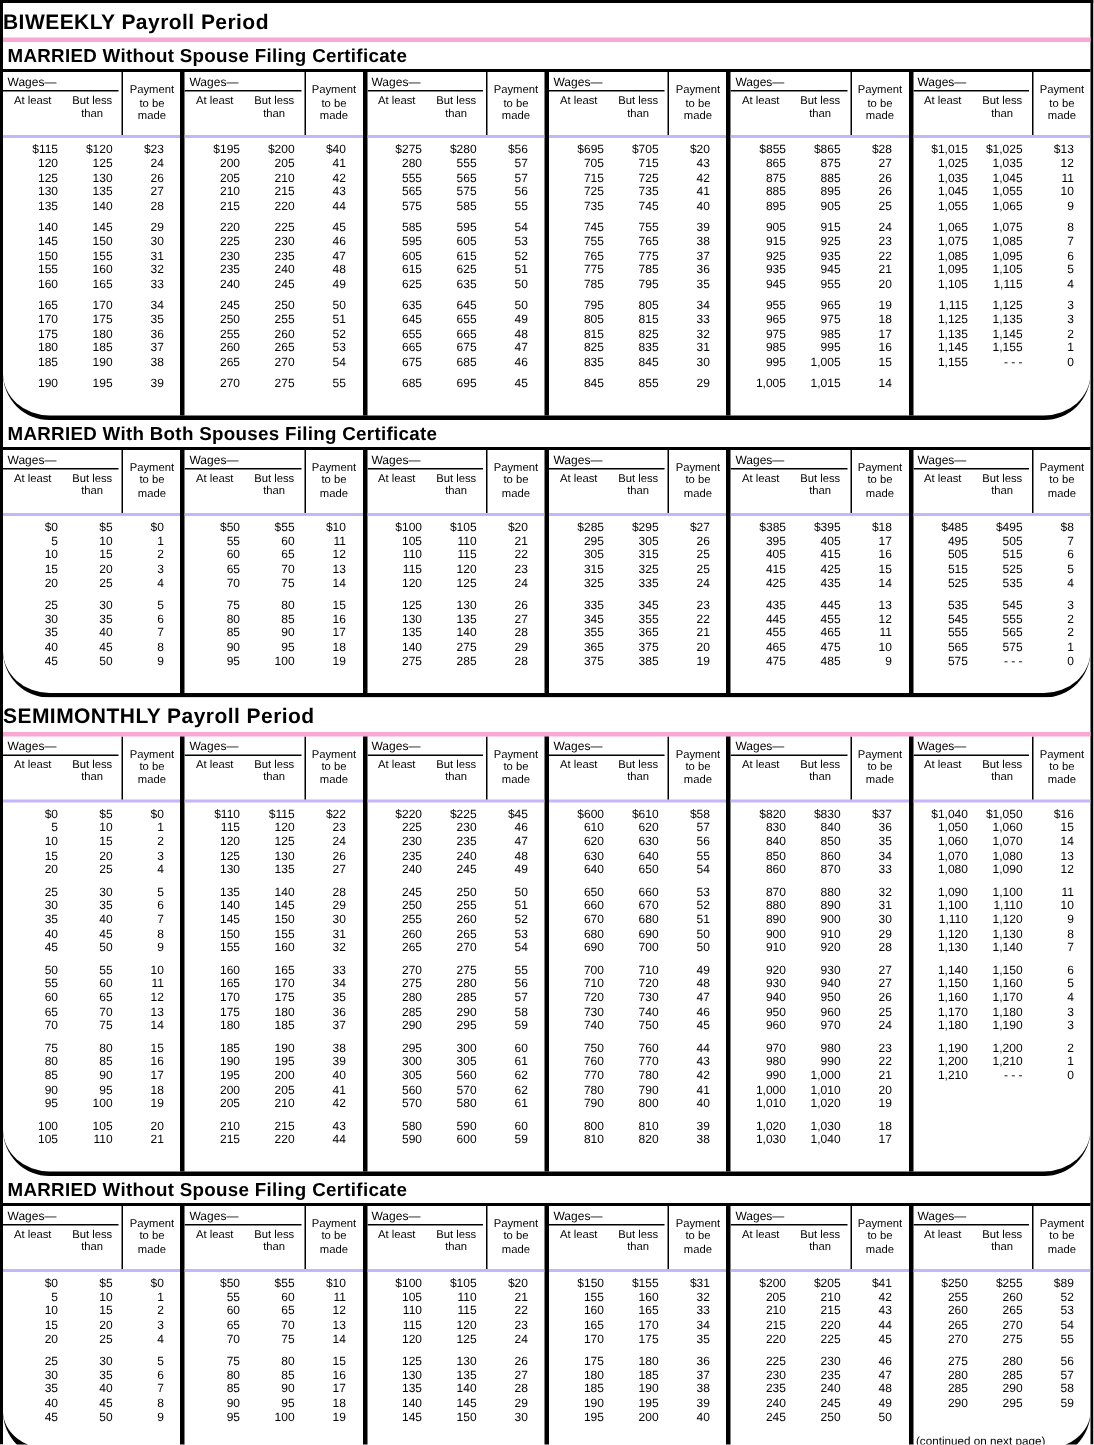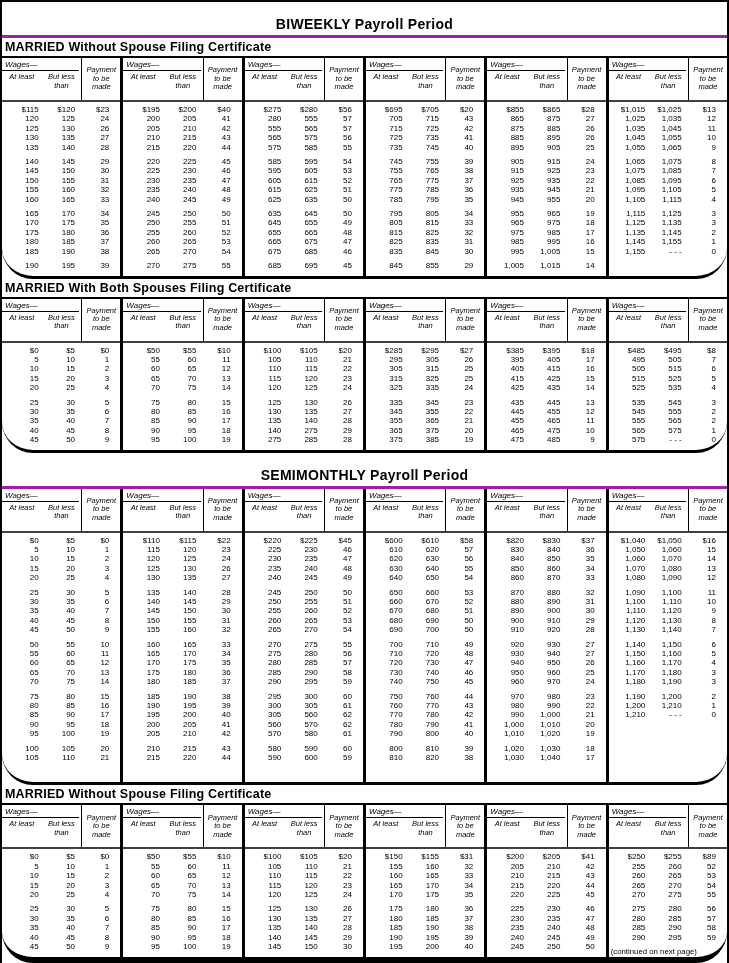--- a/index.html
+++ b/index.html
@@ -3,41 +3,41 @@
 <meta charset="utf-8">
 <style>
   html,body { margin:0; padding:0; background:#fff; }
   body { font-family:"Liberation Sans","DejaVu Sans",sans-serif; color:#000; }
   .page {
     width:729px; height:963px; box-sizing:border-box;
     border-left:2px solid #000; border-right:2px solid #000; border-top:2px solid #000;
     display:flex; flex-direction:column; background:#fff;
   }
   .banner {
-    flex:0 0 auto; text-align:center; font-weight:bold; font-size:14px;
-    padding:14px 0 3px; border-bottom:3px solid #a21caf; letter-spacing:.3px;
+    flex:0 0 auto; text-align:left; font-weight:bold; font-size:14px;
+    padding:4px 0 3px; border-bottom:3px solid #f9a8d4; letter-spacing:.3px;
   }
   .banner.mid { border-top:0; }
   .section { display:flex; flex-direction:column; border-bottom:3px solid #000;border-radius:31px; }
   .section.g16 { flex:16 1 0; } .section.g10 { flex:10 1 0; }
   .section.g22 { flex:22 1 0; } .section.g11 { flex:11 1 0; border-bottom:6px solid #000; }
   .sec-title { font-weight:bold; font-size:12.5px; padding:2px 2px 2px 3px; border-bottom:2px solid #000; letter-spacing:.2px; }
   .cols { display:flex; flex:1 1 auto; }
   .subtable { flex:1 1 0; border-right:3px solid #000; display:flex; flex-direction:column; overflow:hidden; }
   .subtable:last-child { border-right:none; }
-  .sub-head { display:flex; border-bottom:2px solid #404040; flex:0 0 auto; min-height:42px;font-style:italic; }
+  .sub-head { display:flex; border-bottom:2px solid #c4b5fd; flex:0 0 auto; min-height:42px; }
   .wages-part { width:67%; display:flex; flex-direction:column; }
   .wages-label { font-size:8px; padding:2px 0 1px 3px; border-bottom:1px solid #000; margin-right:2px; }
   .wage-sub { display:flex; flex:1;justify-content:center; }
   .wage-sub span { flex:1; text-align:center; font-size:7.5px; line-height:8.5px; padding-top:2px; }
   .pay-part {
     width:33%; border-left:1px solid #000; display:flex; align-items:center;
     justify-content:center; text-align:center; font-size:7.5px; line-height:8.5px; padding:1px 2px; box-sizing:border-box;
   }
-  .rows { font-size:8px; padding:3px 0 5px; flex:1 1 auto; }
+  .rows { font-size:8px; padding:3px 0 16px; flex:1 1 auto; }
   .row { display:flex; line-height:9.4px; white-space:nowrap; }
   .row.gap { margin-top:5px; }
   .row span { display:block; box-sizing:border-box; }
   .c0 { width:31%; text-align:right; }
   .c1 { width:35%; text-align:right; padding-right:5px; }
   .c2 { width:34%; text-align:right; padding-right:11px; }
   .continued { font-size:7.8px; padding:0 1px 1px 2px; white-space:nowrap; flex:0 0 auto; }
 </style>
 </head>
 <body>

